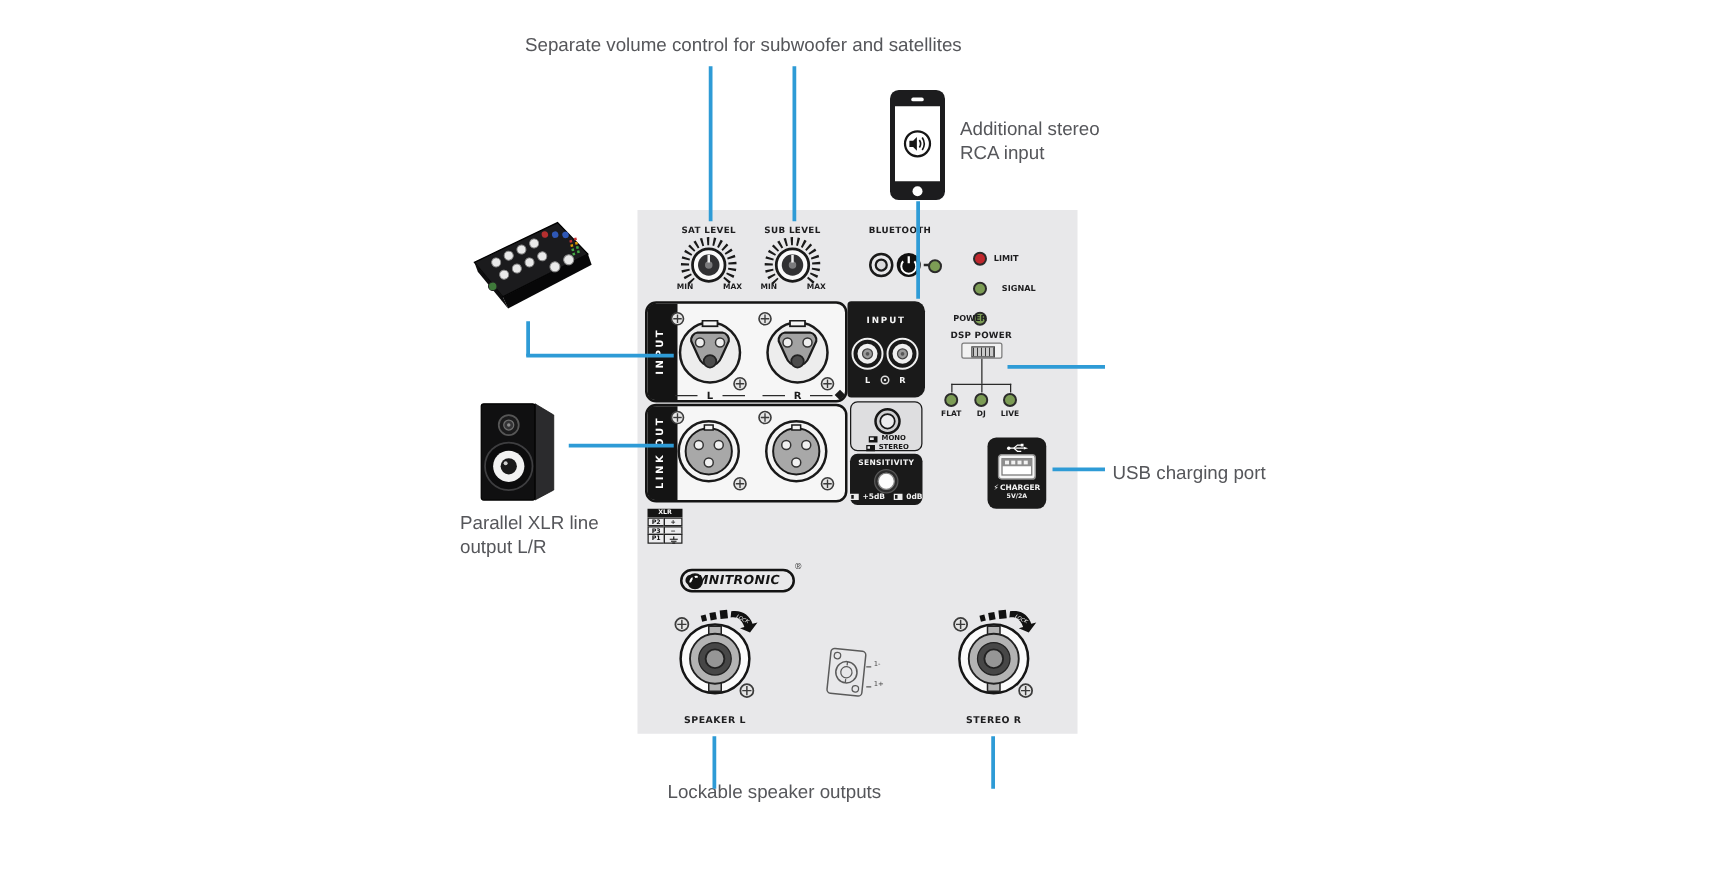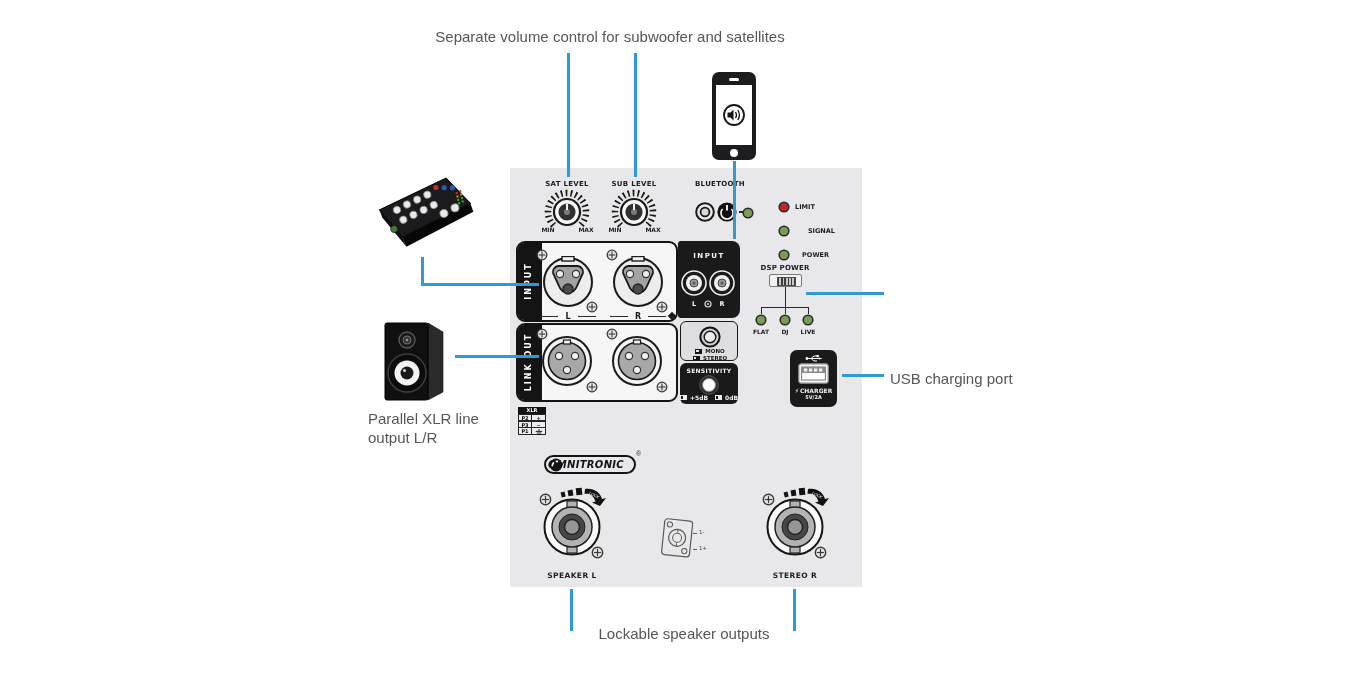--- a/index.html
+++ b/index.html
@@ -1,20 +1,20 @@
 <!DOCTYPE html>
 <html><head>
 <meta charset="utf-8">
 <style>
   html,body{margin:0;padding:0;background:#fff;}
   .canvas{position:relative;width:1368px;height:700px;background:#ffffff;overflow:hidden;
           font-family:"Liberation Sans","DejaVu Sans",sans-serif;}
   .abs{position:absolute;}
   .txt{position:absolute;color:#55565a;font-size:15px;line-height:19px;}
-  .center{text-align:center;}
+  .center{}
   .bl{position:absolute;background:#2e9bd6;z-index:30;}
   .panel{position:absolute;left:510px;top:168px;width:352px;height:419px;background:#e8e8ea;}
   .plabel{position:absolute;color:#1d1d1f;font-weight:bold;text-align:center;font-family:"DejaVu Sans",sans-serif;}
   .wlabel{position:absolute;color:#f4f4f4;font-weight:bold;text-align:center;font-family:"DejaVu Sans",sans-serif;}
   .jackbox{position:absolute;background:#f6f6f6;border:2px solid #141414;border-radius:9px;box-sizing:border-box;}
   .strip{position:absolute;left:0;top:0;bottom:0;width:24px;background:#141414;border-radius:6px 0 0 6px;}
   .striplab{position:absolute;width:0;height:0;}
   .striplab span{position:absolute;transform:translate(-50%,-50%) rotate(-90deg);color:#fff;
                  font-size:8px;font-weight:bold;letter-spacing:2px;white-space:nowrap;font-family:"DejaVu Sans",sans-serif;}
   .blackbox{position:absolute;background:#1a1a1a;box-sizing:border-box;}
@@ -28,20 +28,24 @@
   .dash{position:absolute;background:#2a2a2a;}
 </style>
 </head>
 <body>
 
 <div class="canvas">
 
   <div class="txt center" style="left:420px;top:27px;width:380px">Separate volume control for subwoofer and satellites</div>
 
 
+  <div class="txt" style="left:768px;top:94px">
+    <div>Additional stereo</div>
+    <div>RCA input</div>
+  </div>
 
 
   <div class="txt" style="left:890px;top:369px">USB charging port</div>
 
   <div class="txt" style="left:368px;top:409px">
     <div>Parallel XLR line</div>
     <div>output L/R</div>
   </div>
 
   <div class="txt center" style="left:534px;top:624px;width:300px">Lockable speaker outputs</div>
@@ -154,25 +158,25 @@
     <circle cx="6" cy="6" r="4.8" fill="#7c9c55" stroke="#2b2b2b" stroke-width="1.6"></circle>
   </svg>
 
   <svg class="abs" style="left:778px;top:201px" width="12" height="12" viewBox="0 0 12 12">
     <circle cx="6" cy="6" r="4.8" fill="#c0272d" stroke="#2b2b2b" stroke-width="1.6"></circle>
   </svg>
   <div class="plabel" style="left:795px;top:203px;width:40px;font-size:6.5px;text-align:left">LIMIT</div>
   <svg class="abs" style="left:778px;top:225px" width="12" height="12" viewBox="0 0 12 12">
     <circle cx="6" cy="6" r="4.8" fill="#7c9c55" stroke="#2b2b2b" stroke-width="1.6"></circle>
   </svg>
-  <div class="plabel" style="left:795px;top:227px;width:40px;font-size:6.5px;text-align:right">SIGNAL</div>
+  <div class="plabel" style="left:795px;top:227px;width:40px;font-size:6.5px;text-align:center">SIGNAL</div>
   <svg class="abs" style="left:778px;top:249px" width="12" height="12" viewBox="0 0 12 12">
     <circle cx="6" cy="6" r="4.8" fill="#7c9c55" stroke="#2b2b2b" stroke-width="1.6"></circle>
   </svg>
-  <div class="plabel" style="left:789px;top:251px;width:40px;font-size:6.5px;text-align:right">POWER</div>
+  <div class="plabel" style="left:756px;top:251px;width:40px;font-size:6.5px;text-align:center">POWER</div>
 
   <div class="plabel" style="left:753px;top:264px;width:64px;font-size:7px;letter-spacing:.2px">DSP POWER</div>
   <div class="abs" style="left:769px;top:274px;width:33px;height:13px;background:#f2f2f2;border:1.5px solid #7a7a7a;border-radius:2px;box-sizing:border-box">
     <div class="abs" style="left:7px;top:1.5px;width:17px;height:7px;border:1px solid #4a4a4a;background:repeating-linear-gradient(90deg,#3c3c3c 0 1.5px,#c9c9c9 1.5px 3.2px)"></div>
   </div>
   <div class="dash" style="left:785px;top:287px;width:1px;height:20px"></div>
   <div class="dash" style="left:761px;top:307px;width:48px;height:1px"></div>
   <div class="dash" style="left:761px;top:307px;width:1px;height:7px"></div>
   <div class="dash" style="left:785px;top:307px;width:1px;height:7px"></div>
   <div class="dash" style="left:808px;top:307px;width:1px;height:7px"></div>

